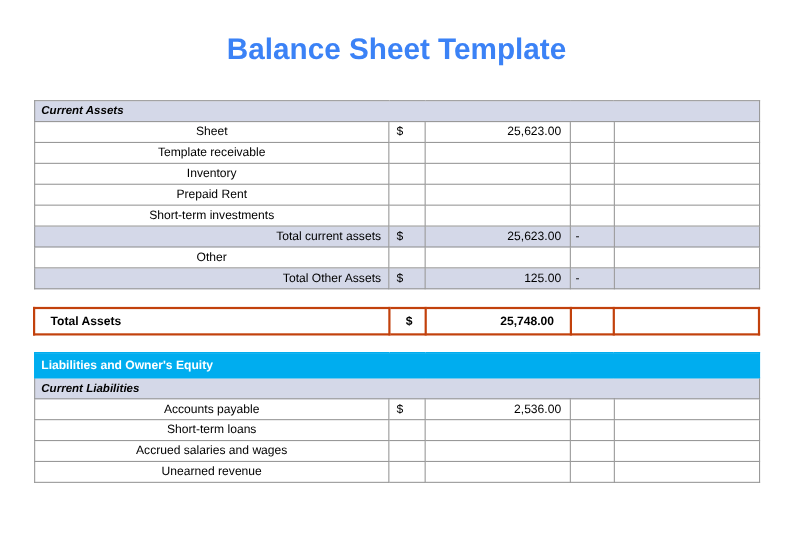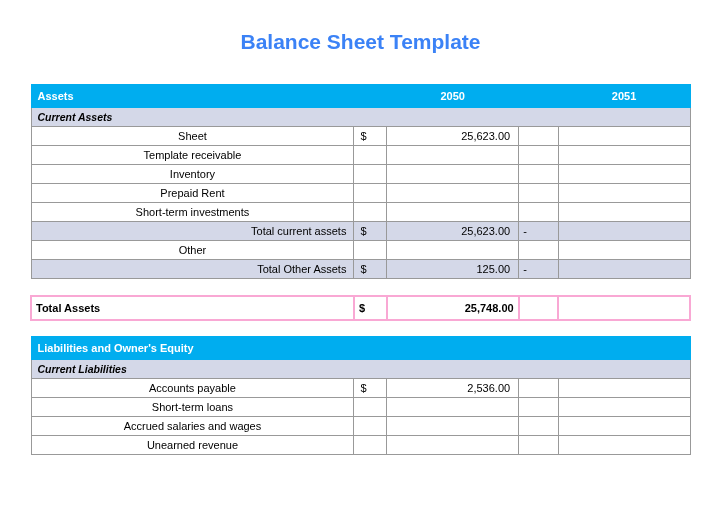--- a/index.html
+++ b/index.html
@@ -6,21 +6,21 @@
   body {
     font-family: Arial, Helvetica, sans-serif;
     background: #fff;
     padding: 20px 30px;
     width: 721px;
     font-size: 11px;
     color: #000;
   }
   .title {
     color: #3b82f6;
-    font-size: 21px;
+    font-size: 27px;
     font-weight: bold;
     text-align: center;
     margin: 10px 0 30px 0;
   }
   table {
     width: 100%;
     border-collapse: collapse;
     table-layout: fixed;
   }
   td, th { border: 1px solid #999; padding: 3px 6px; height: 17px; vertical-align: middle; }
@@ -32,47 +32,40 @@
   .hdr-blue { background: #00adef; color: #fff; font-weight: bold; border-color: #00adef; }
   .hdr-blue td { border-color: #00adef; padding: 5px 6px; }
   .hdr-blue .year { text-align: center; }
   .sub-hdr { background: #d4d8e8; font-weight: bold; font-style: italic; font-size: 10.5px; margin-top: 20px; }
   .row-label { text-align: center; }
   .total-row { background: #d4d8e8; }
   .total-row .row-label { text-align: right; padding-right: 7px; }
   .sym-cell { text-align: left; }
   .val-cell { text-align: right; padding-right: 8px; }
   .grand-total { font-weight: bold; }
-  .grand-total td { border: 2px solid #f9a8d4; padding: 5px 4px; }
+  .grand-total td { border: 2px solid #c2410c; padding: 5px 14px; }
   .spacer { height: 14px; }
   .spacer td { border: none; }
   .dash { text-align: left; padding-left: 4px; }
 </style>
 </head>
 <body>
 
 <div class="title">Balance Sheet Template</div>
 
 <table>
   <colgroup>
     <col class="label">
       <col class="sym">
       <col class="val">
       <col class="sym2">
       <col class="val2">
   </colgroup>
   <tbody>
 
-    <tr class="hdr-blue">
-      <td>Assets</td>
-      <td></td>
-      <td class="year">2050</td>
-      <td></td>
-      <td class="year">2051</td>
-    </tr>
 
     <tr class="sub-hdr">
       <td colspan="5">Current Assets</td>
     </tr>
     <tr>
       <td class="row-label">Sheet</td>
       <td class="sym-cell">$</td>
       <td class="val-cell">25,623.00</td>
       <td></td>
         <td></td>

